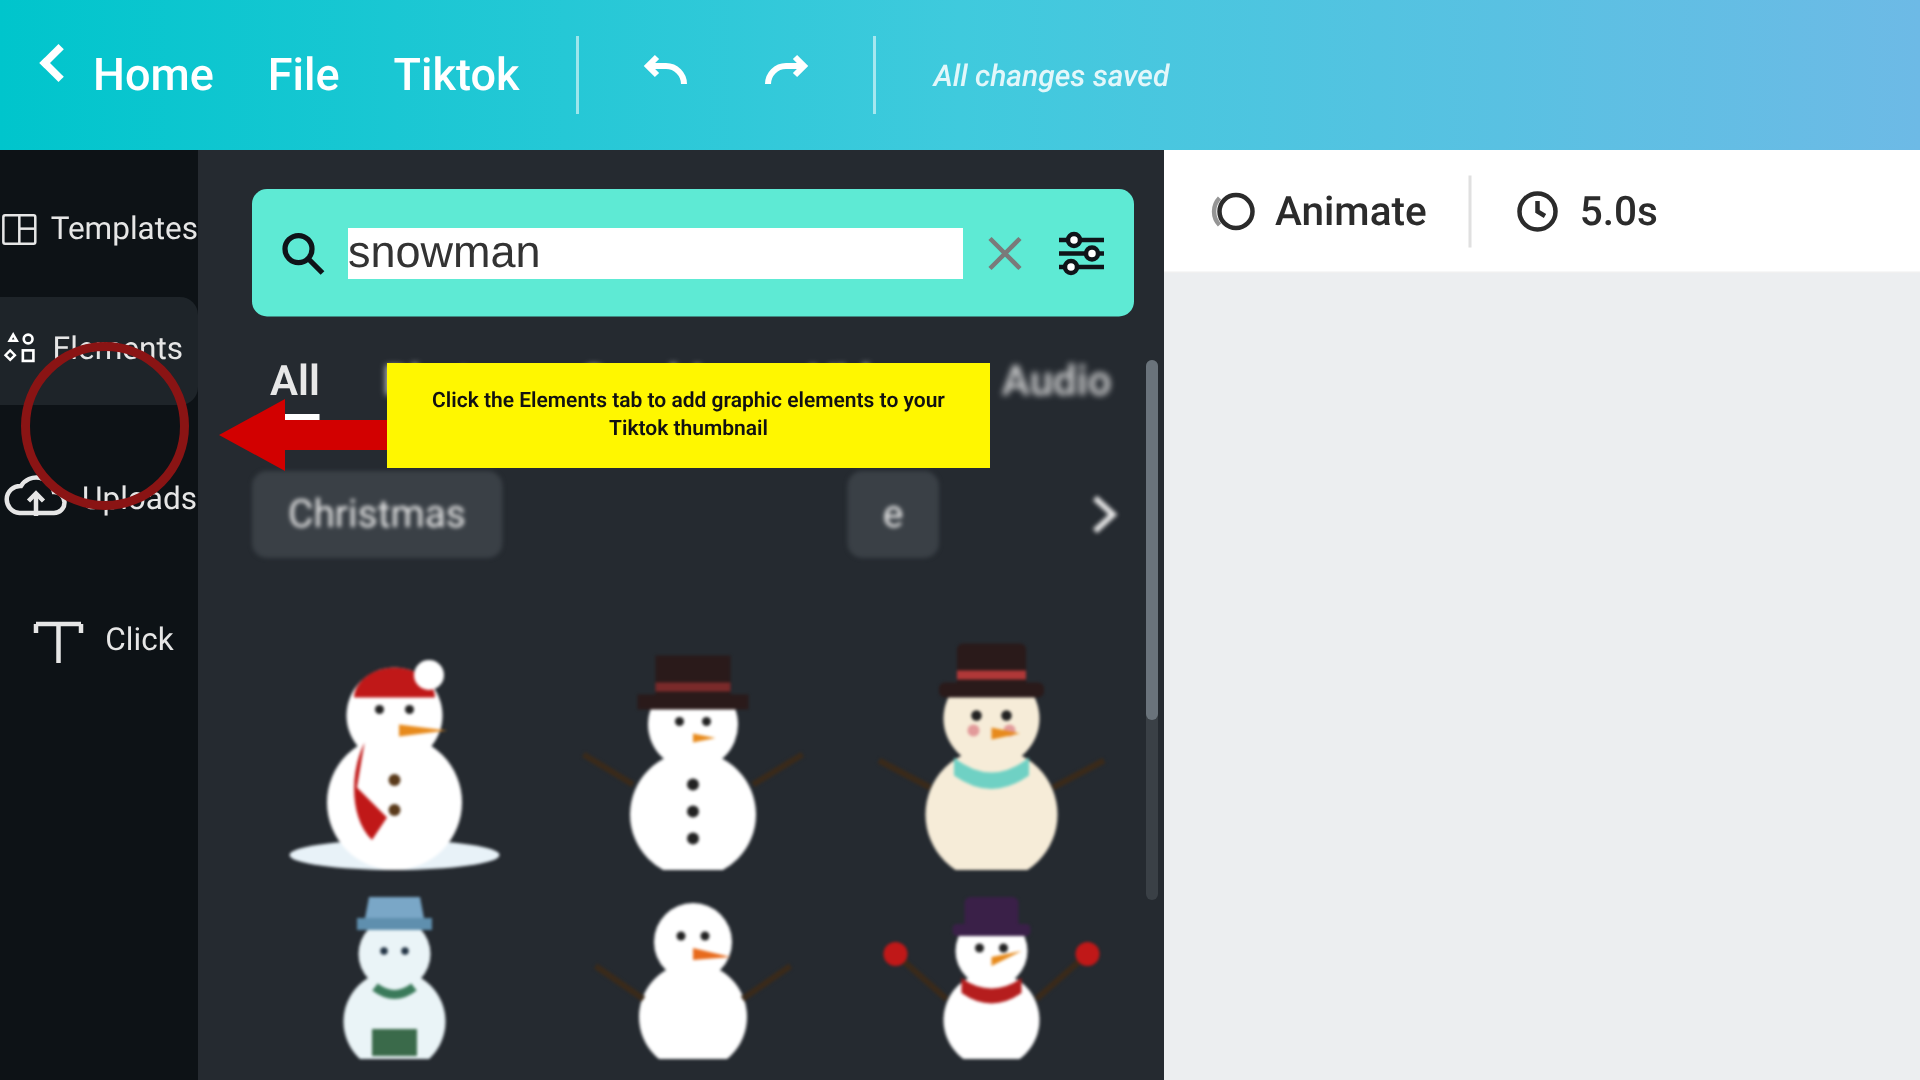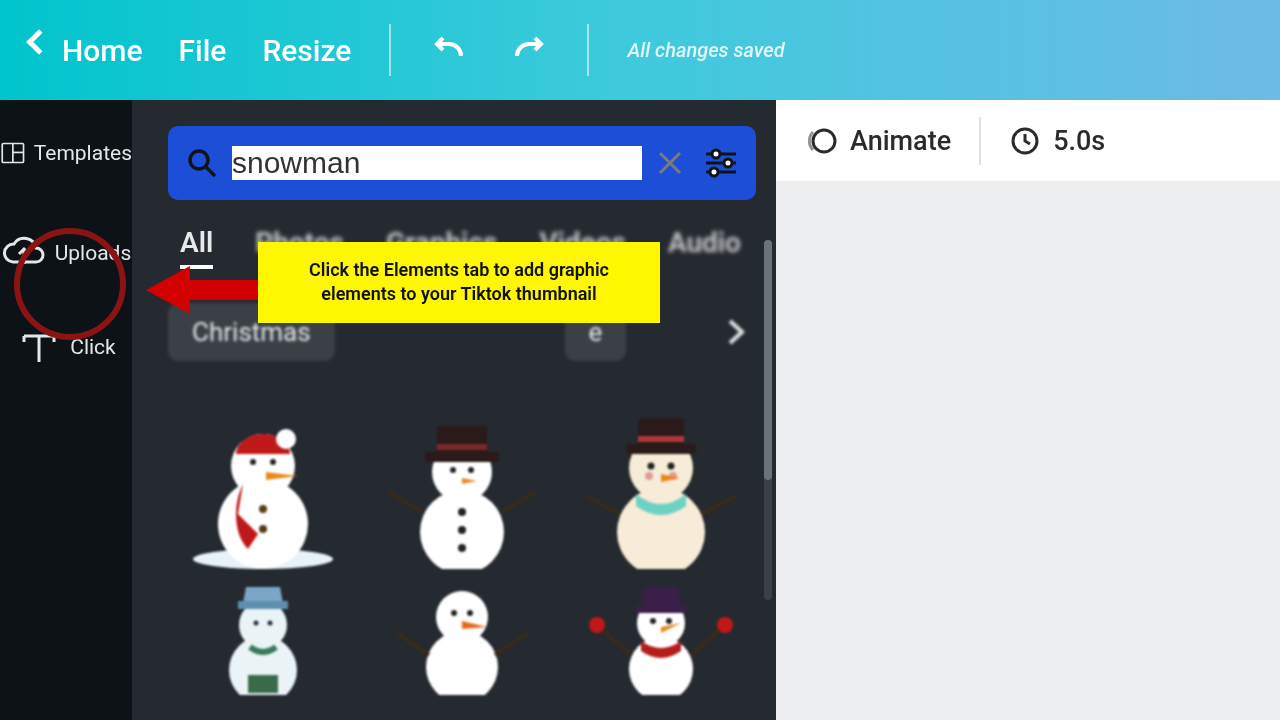--- a/index.html
+++ b/index.html
@@ -42,21 +42,21 @@
   }
   .side-item.active { background:#1e2429; border-radius: 0 12px 12px 0; margin-right:-10px; padding-right:10px;}
   .side-item .label { font-size:21px; }
   .side-icon { width:46px; height:42px; }
 
   .panel {
     width: 644px; background:#252a30; position:relative; overflow:hidden;
     padding: 26px 20px 0 36px;
   }
   .searchbar {
-    background:#1d4ed8; border-radius:10px; height:74px;
+    background:#5eead4; border-radius:10px; height:85px;
     display:flex; align-items:center; gap:14px; padding:16px 18px;
   }
   .searchbar input {
     border:none; outline:none; flex:1; font-size:30px; color:#333;
   }
   .searchbar .mag { width:32px; height:32px; }
   .searchbar .clear { width:28px; height:28px; cursor:pointer; }
   .searchbar .filters { width:34px; height:30px; cursor:pointer; margin-left:6px;}
 
   .tabs {
@@ -111,38 +111,38 @@
     position:absolute; top:228px; left:14px; width:112px; height:112px;
     border:6px solid #8a1414; border-radius:50%;
     box-shadow: 0 0 0 2px rgba(0,0,0,0.0);
     pointer-events:none;
   }
   .anno-arrow {
     position:absolute; top:262px; left:146px; pointer-events:none;
   }
   .anno-box {
     position:absolute; top:242px; left:258px; width:402px;
-    background:#fff700; color:#111; font-size:18px; font-weight:600;
+    background:#fff700; color:#111; font-size:14px; font-weight:600;
     text-align:center; padding:16px 18px; line-height:1.35;
     pointer-events:none;
   }
 </style>
 </head>
 <body>
 
 <div class="topbar">
   <div class="nav-item">
     <span class="chev"></span>
     <span>Home</span>
   </div>
   <div class="nav-item">
     <span>File</span>
   </div>
   <div class="nav-item">
-    <span>Resize</span>
+    <span>Tiktok</span>
   </div>
   <span class="sep"></span>
   <div class="icon-btn">
     <svg class="undo" width="42" height="32" viewBox="0 0 42 32">
       <path d="M32 22a12 12 0 0 0-12-12H8"></path>
         <path d="M14 4 8 10l6 6"></path>
     </svg>
   </div>
   <div class="icon-btn">
     <svg class="redo" width="42" height="32" viewBox="0 0 42 32">
@@ -157,20 +157,29 @@
 <div class="main">
 
   <div class="sidebar">
     <div class="side-item">
       <svg class="side-icon" viewBox="0 0 46 42" fill="none" stroke="#e6e6e6" stroke-width="3">
         <rect x="4" y="4" width="38" height="34" rx="2"></rect>
           <line x1="23" y1="4" x2="23" y2="38"></line>
           <line x1="23" y1="20" x2="42" y2="20"></line>
       </svg>
       <span class="label">Templates</span>
+    </div>
+    <div class="side-item active" style="margin-top:8px;">
+      <svg class="side-icon" viewBox="0 0 46 42" fill="none" stroke="#fff" stroke-width="3">
+        <path d="M15 4l4 7h-8z"></path>
+        <path d="M27 9a5 5 0 0 1 10 0 5 5 0 0 1-10 0z" fill="none"></path>
+        <path d="M14 20l-6 6 6 6 6-6z" transform="translate(-1,4) scale(0.9)"></path>
+        <rect x="26" y="22" width="12" height="12"></rect>
+      </svg>
+      <span class="label">Elements</span>
     </div>
     <div class="side-item" style="margin-top:28px;">
       <svg class="side-icon" viewBox="0 0 46 42" fill="none" stroke="#e6e6e6" stroke-width="3">
         <path d="M12 30a9 9 0 0 1 1-18 12 12 0 0 1 22 4 7 7 0 0 1 0 14H12z"></path>
           <path d="M23 32V18"></path>
           <path d="M18 22l5-5 5 5"></path>
       </svg>
       <span class="label">Uploads</span>
     </div>
     <div class="side-item" style="margin-top:22px;">

